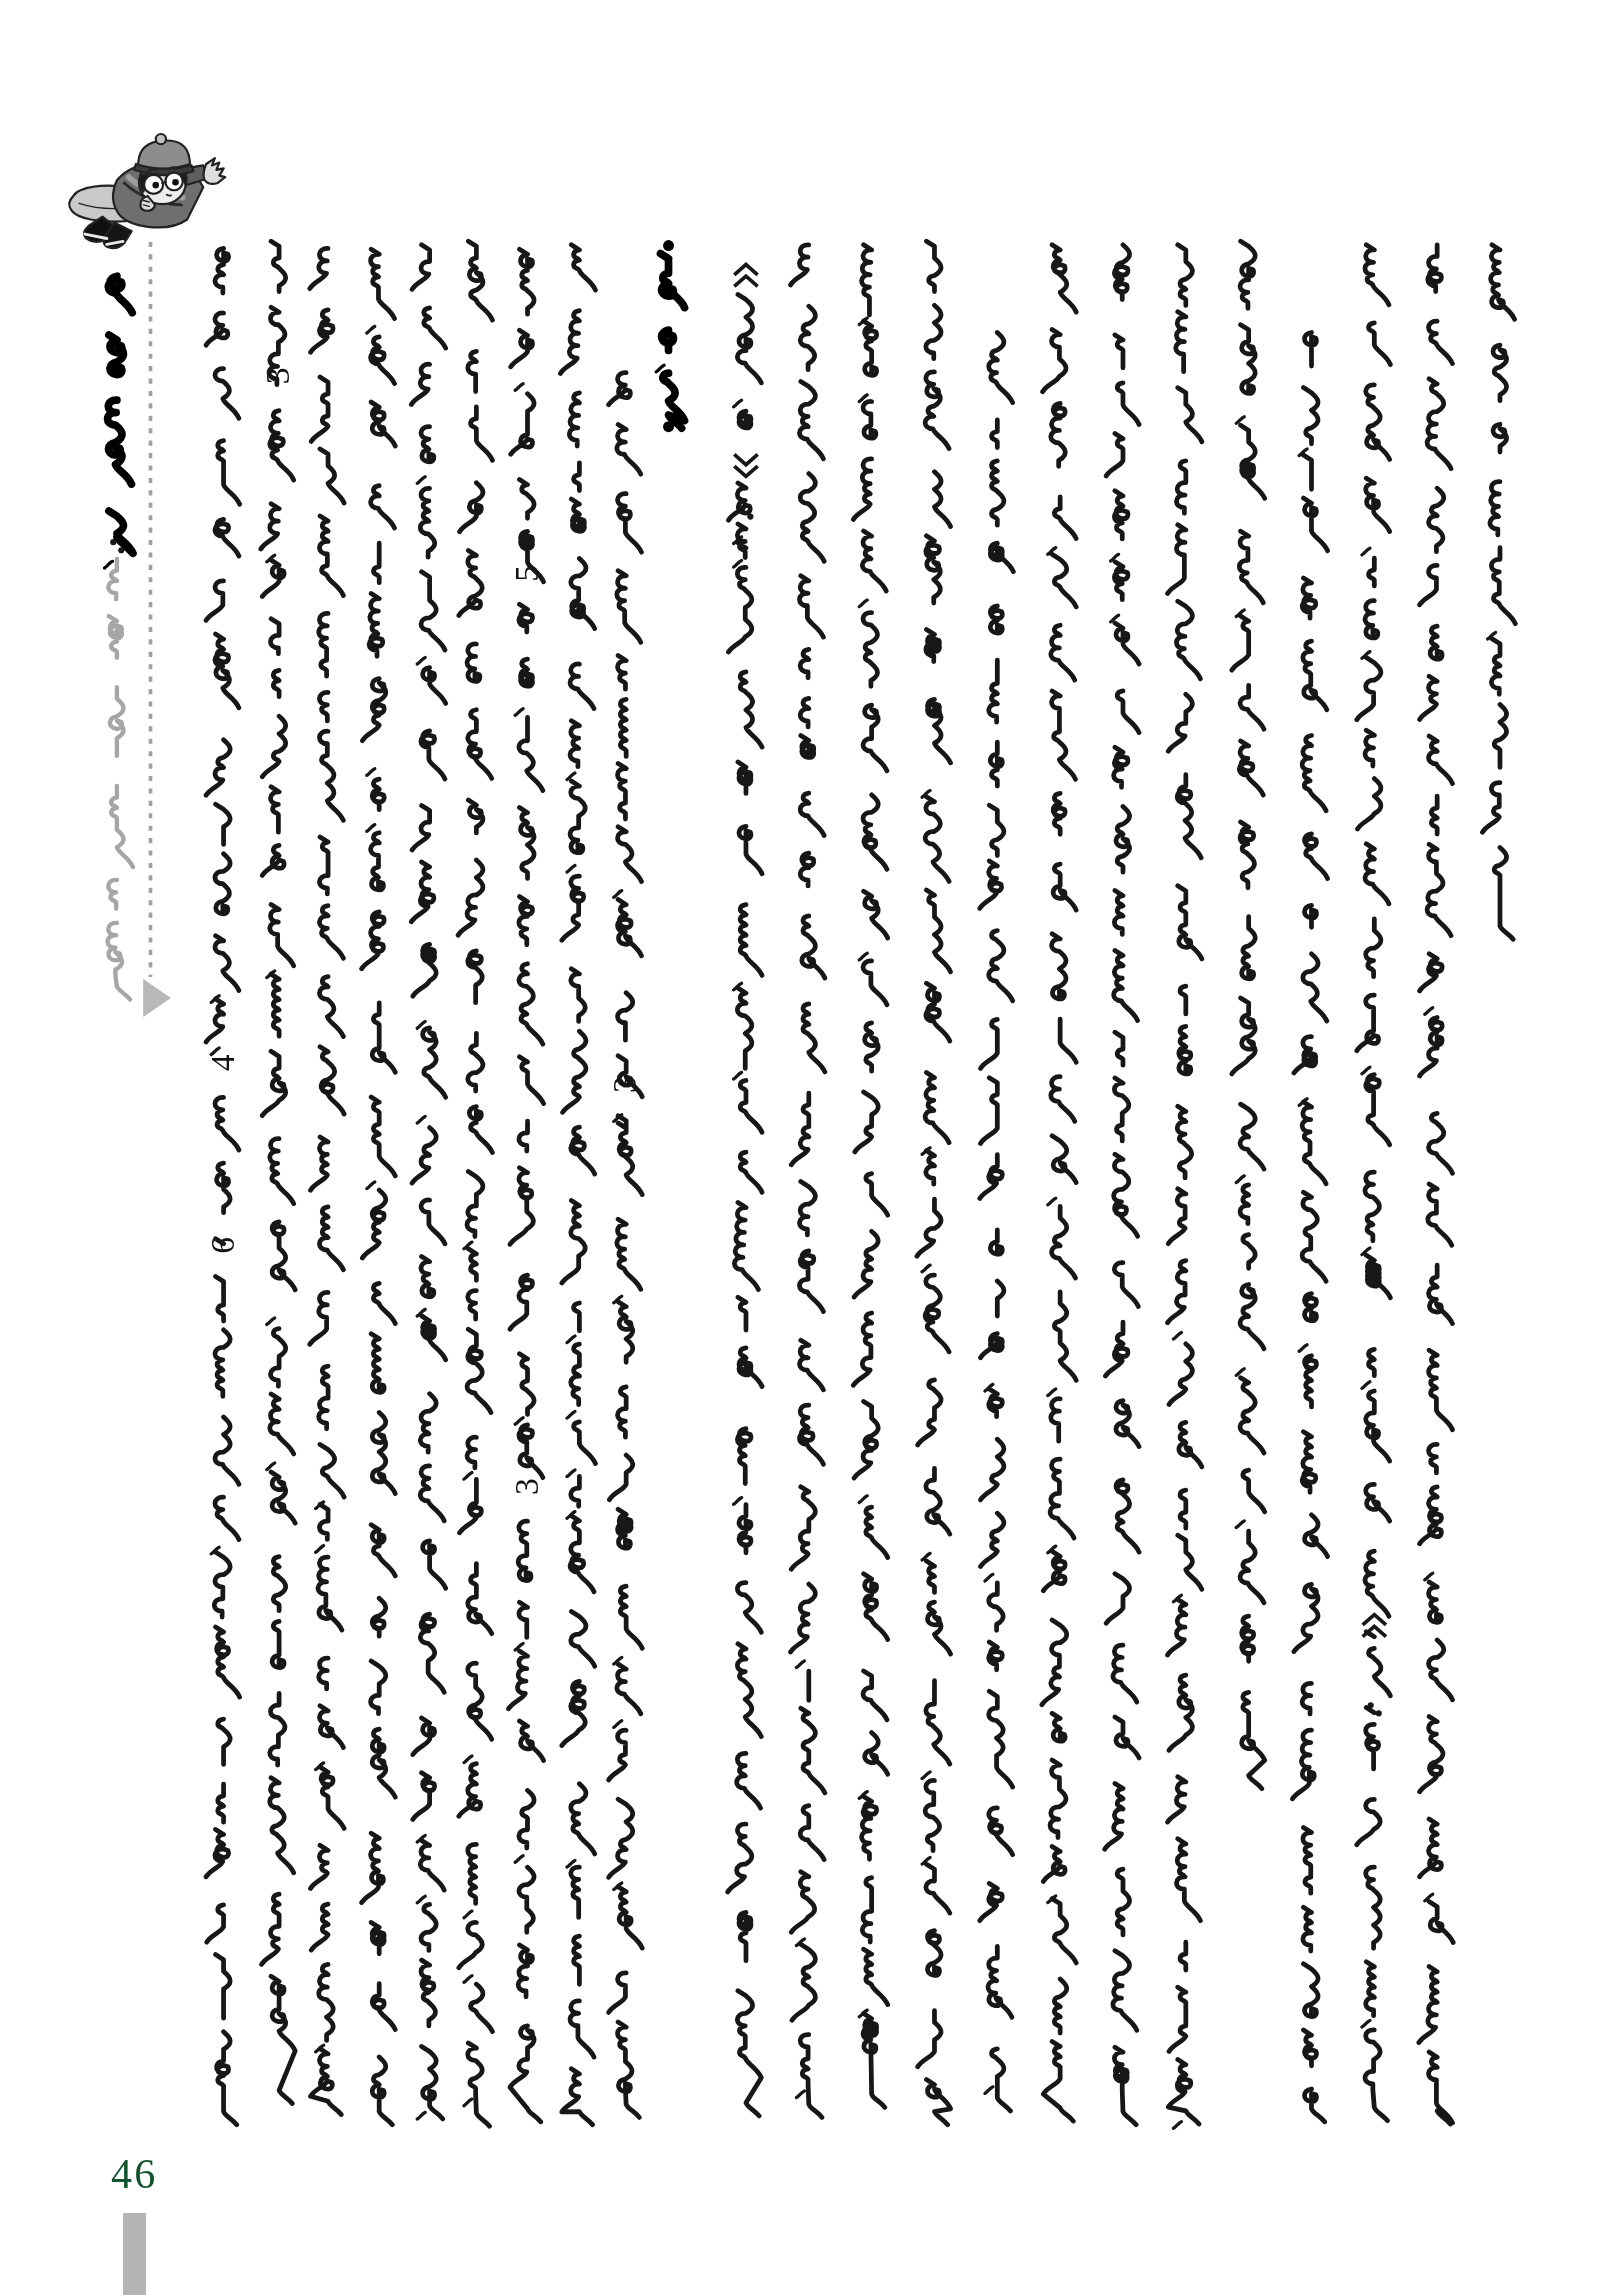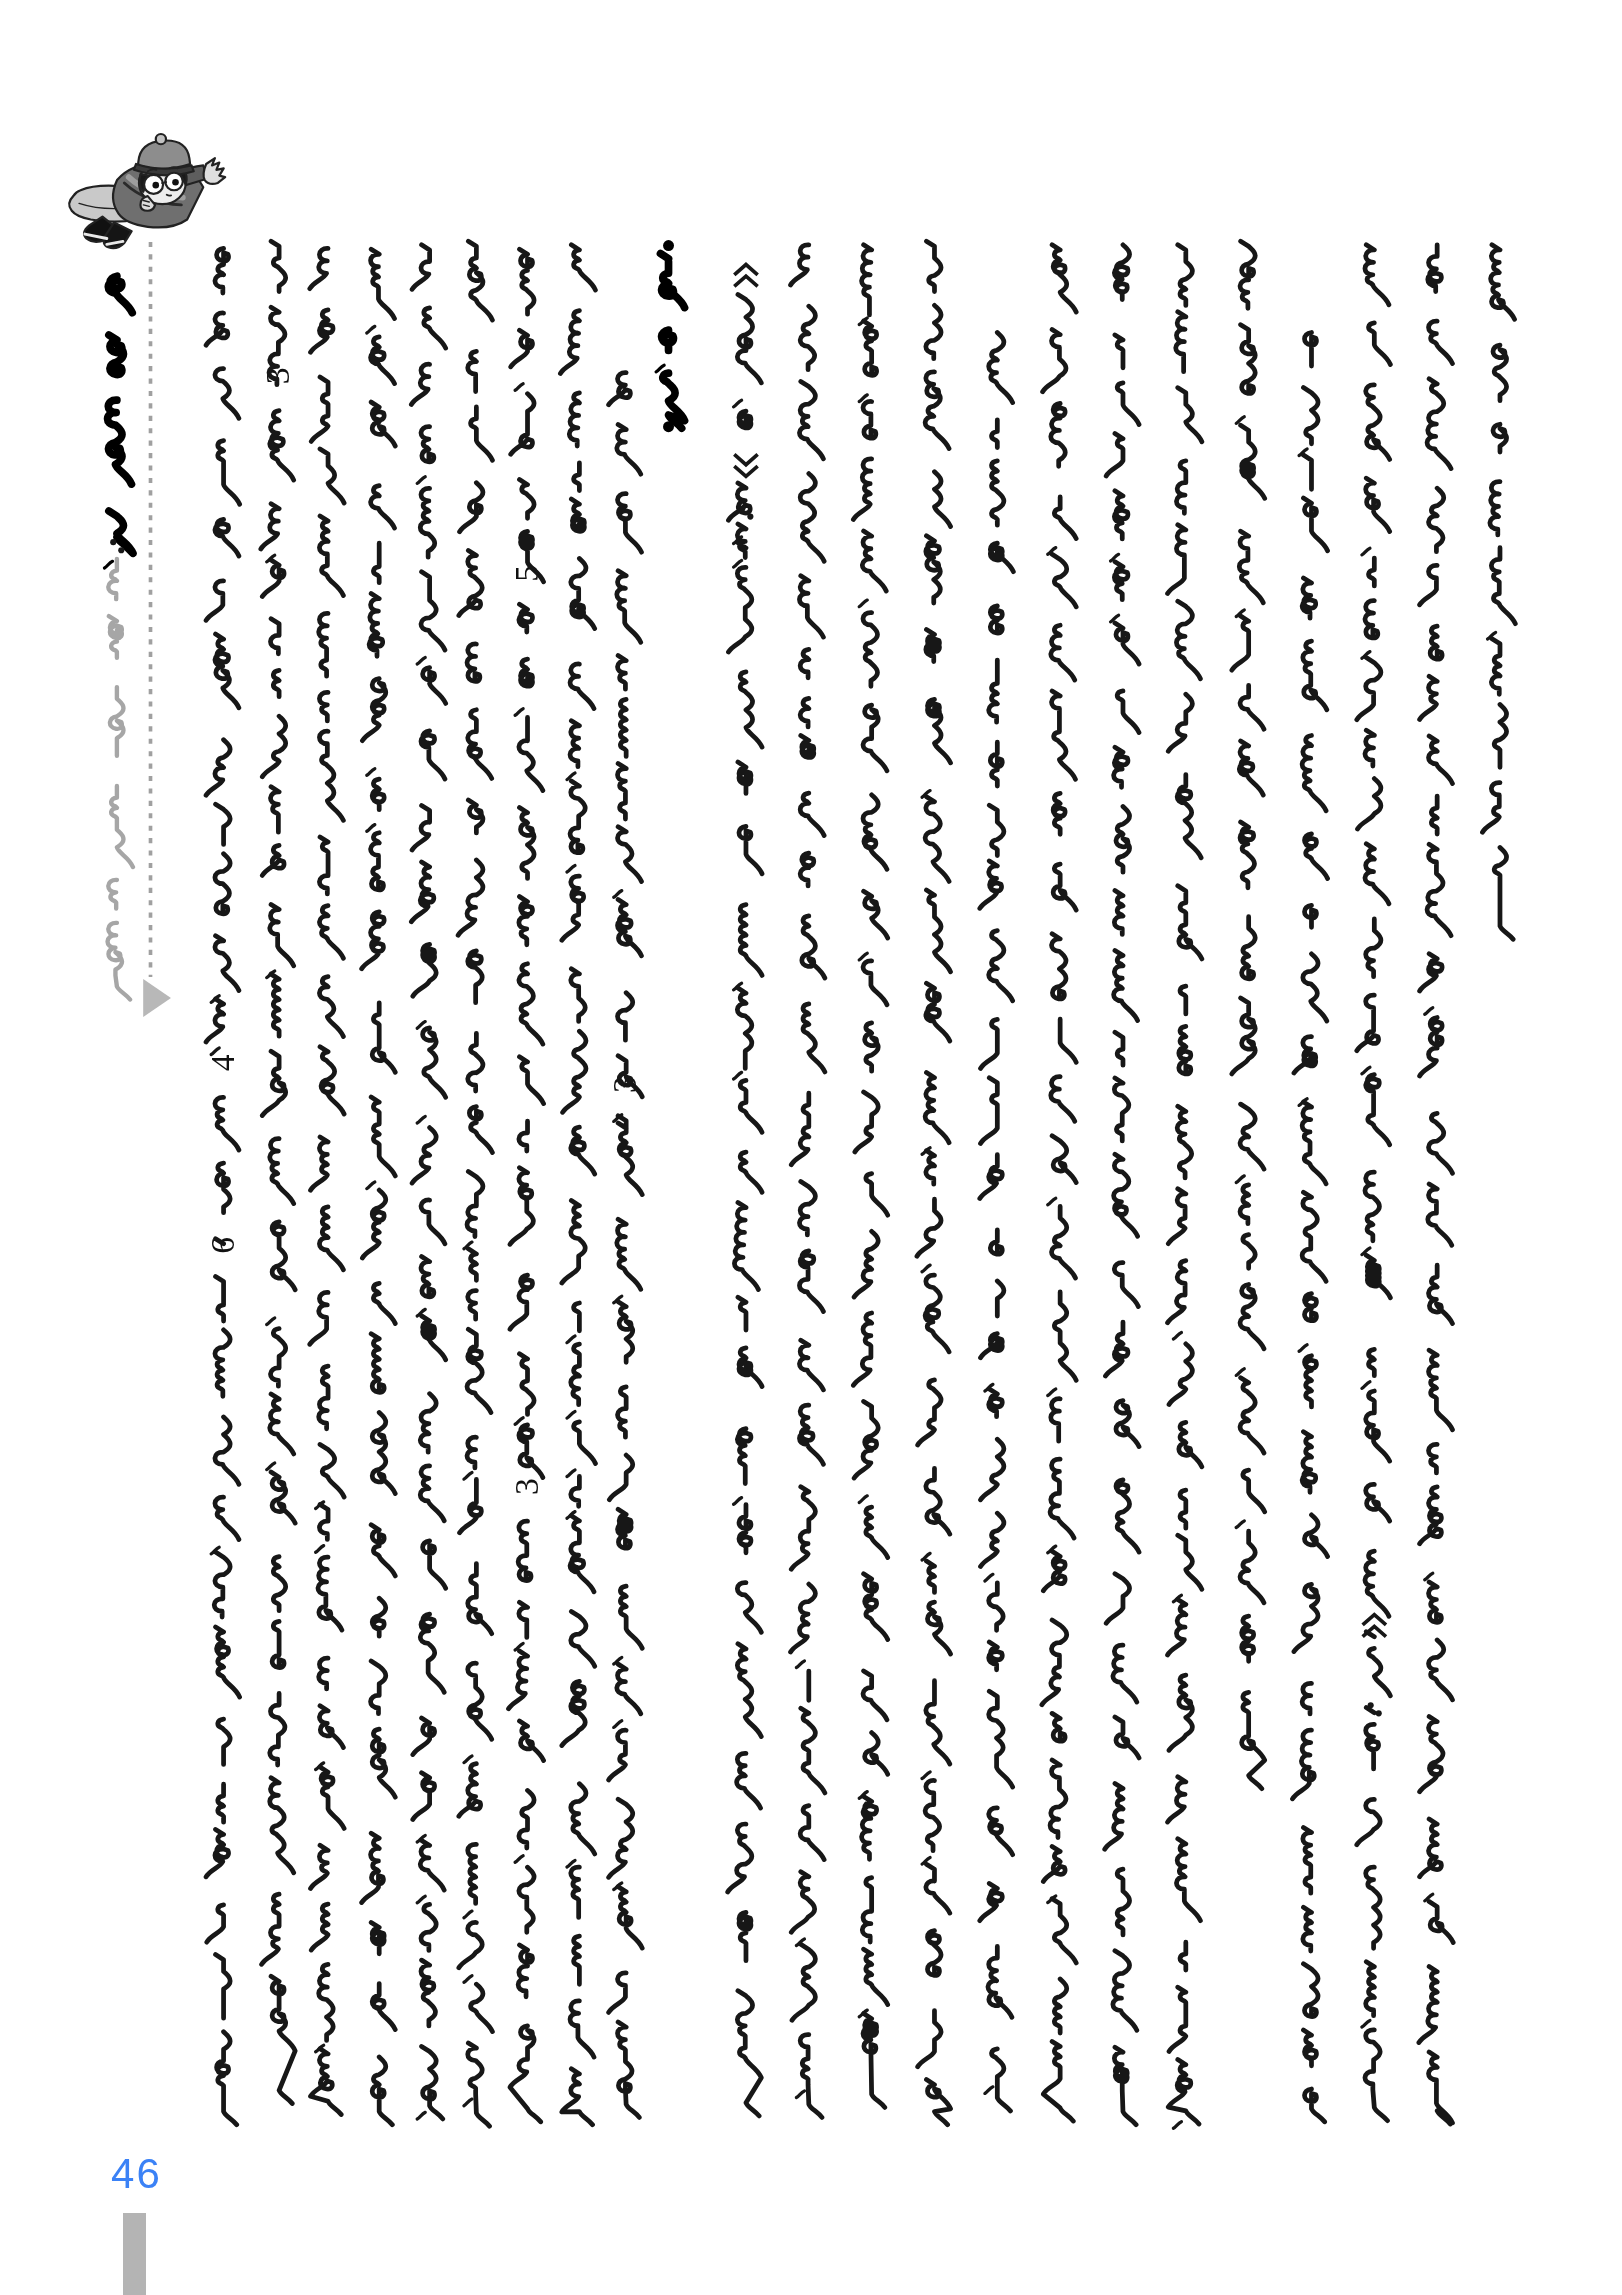--- a/index.html
+++ b/index.html
@@ -1,21 +1,21 @@
 <!DOCTYPE html>
 <html style="font-size:11.7px"><head>
 <meta charset="utf-8">
 <title>Mongolian textbook page 46</title>
 <style>
   html,body{margin:0;padding:0;background:#fff;}
   .page{position:relative;width:1622px;height:2295px;background:#ffffff;overflow:hidden;
         font-family:"Liberation Serif", serif;}
   #art{position:absolute;left:0;top:0;}
-  .pagenum{position:absolute;left:111px;top:2150px;font-size:42px;color:#3b82f6;
-           font-family:Liberation Sans, sans-serif;letter-spacing:2.2px;}
+  .pagenum{position:absolute;left:111px;top:2150px;font-size:42px;color:#14532d;
+           font-family:Liberation Serif, serif;letter-spacing:2.2px;}
   .edge-tab{position:absolute;left:123px;top:2213px;width:22.7px;height:83px;background:#b4b4b4;}
   .mascot{position:absolute;left:63px;top:107px;}
 </style>
 </head>
 <body>
 
 <div class="page">
 
   <svg id="art" width="1622" height="2295" viewBox="0 0 2220 3141">
       <line x1="206" y1="331" x2="206" y2="1337" stroke="#a0a0a0" stroke-width="5" stroke-dasharray="7 10"></line>

